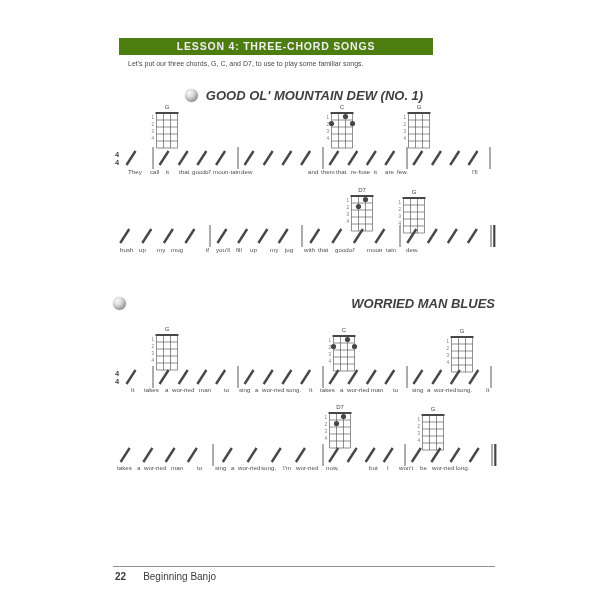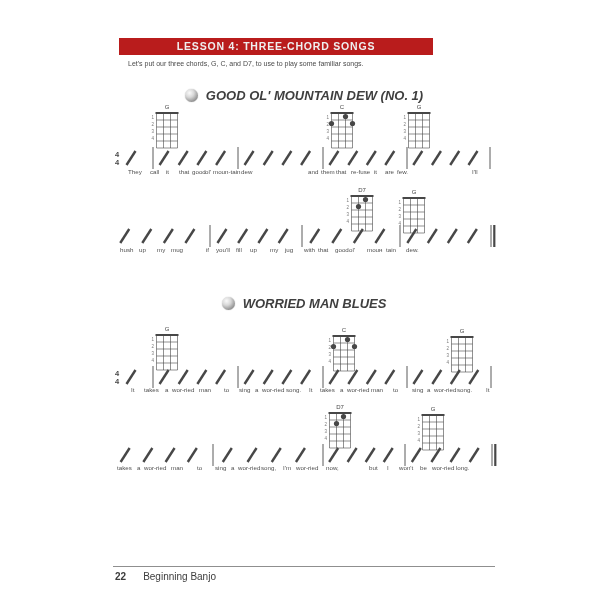--- a/index.html
+++ b/index.html
@@ -1,20 +1,20 @@
 <!DOCTYPE html>
 <html><head>
 <meta charset="utf-8">
 <style>
   html,body{margin:0;padding:0;background:#ffffff;}
   body{width:600px;height:600px;position:relative;overflow:hidden;
        font-family:"Liberation Sans",sans-serif;}
   .page{position:absolute;inset:0;background:#fff;}
   .banner{position:absolute;left:119px;top:38px;width:314px;height:17px;
-          background:#b91c1c;text-align:center;line-height:17px;
+          background:#4d7c0f;text-align:center;line-height:17px;
           font-size:10.5px;font-weight:bold;letter-spacing:0.8px;color:#efefef;}
   .intro{position:absolute;left:128px;top:60px;font-size:7px;color:#4a4a4a;}
   .song-title{position:absolute;left:113px;width:382px;display:flex;
               align-items:center;justify-content:center;gap:8px;
               font-size:13px;font-weight:bold;font-style:italic;color:#3f3f3f;}
   .cd{width:13px;height:13px;border-radius:50%;flex:0 0 auto;
       background:radial-gradient(circle at 35% 30%,#fafafa 0%,#d8d8d8 35%,#8f8f8f 75%,#6a6a6a 100%);
       box-shadow:0 0 1px #999;}
   #music{position:absolute;left:0;top:0;}
   .footer-rule{position:absolute;left:113px;top:566px;width:382px;height:1px;background:#8f8f8f;}
@@ -27,21 +27,21 @@
 <div class="page">
   <div class="banner">
     <span>LESSON 4: THREE-CHORD SONGS</span>
   </div>
   <div class="intro">Let's put our three chords, G, C, and D7, to use to play some familiar songs.</div>
 
   <div class="song-title" id="title-0" style="top: 88px;">
     <span class="cd"></span>
     <span>GOOD OL' MOUNTAIN DEW (NO. 1)</span>
   </div>
-  <div class="song-title" id="title-1" style="top: 296px;">
+  <div class="song-title" id="title-1" style="top: 296px; justify-content: space-between;">
     <span class="cd"></span>
     <span>WORRIED MAN BLUES</span>
   </div>
 
   <svg id="music" width="600" height="600">
       <g>
         <g>
           <text x="167" y="109" font-size="6" fill="#474747" font-family="&quot;Liberation Sans&quot;,sans-serif" text-anchor="middle">G</text>
           <line x1="155.5" y1="113" x2="178.5" y2="113" stroke="#474747" stroke-width="2"></line>
           <line x1="156.5" y1="120" x2="177.5" y2="120" stroke="#474747" stroke-width="0.6"></line>

